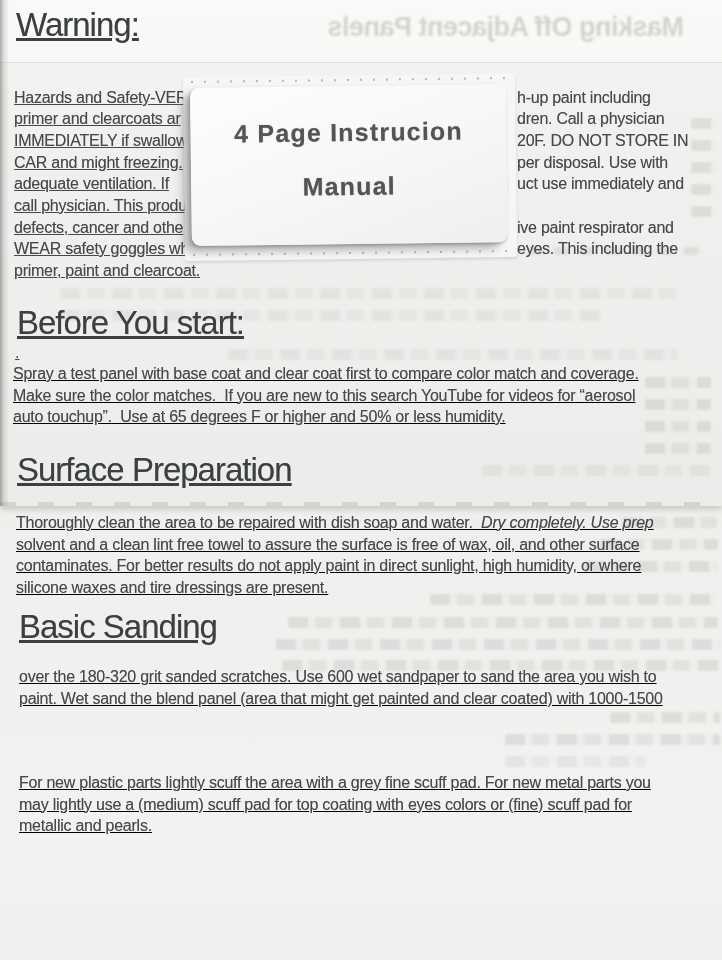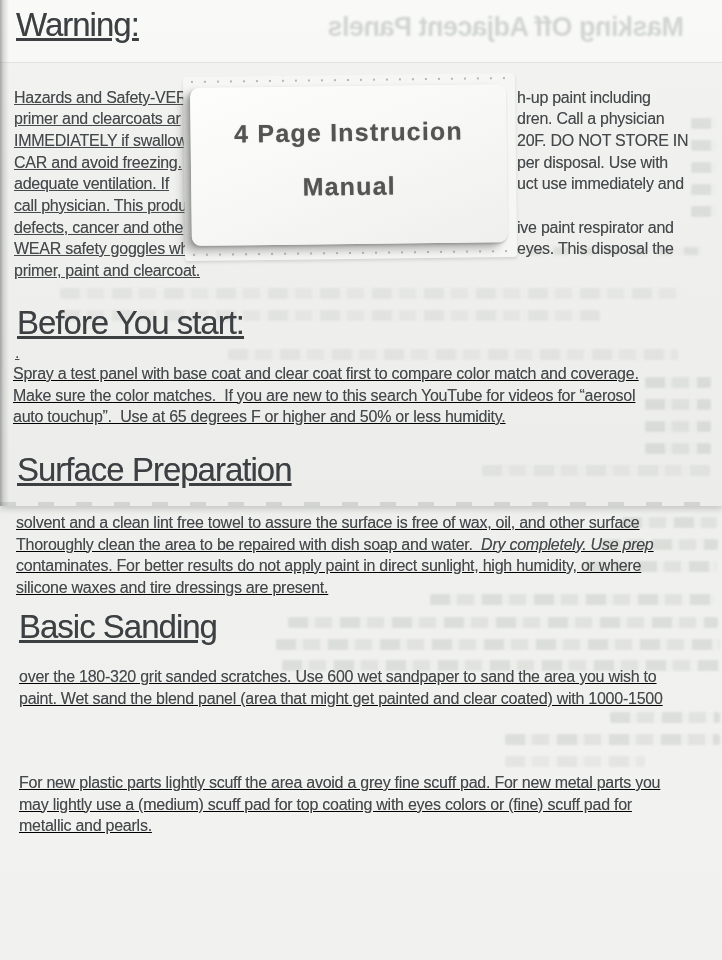--- a/index.html
+++ b/index.html
@@ -124,25 +124,25 @@
 <div class="abs bleed" style="left:610px;top:712px;width:110px"></div>
 <div class="abs bleed" style="left:505px;top:734px;width:215px"></div>
 <div class="abs bleed soft" style="left:505px;top:756px;width:140px"></div>
 <div class="abs smear"></div>
 
 <div class="abs heading txt" style="left:16px;top:5px">Warning:</div>
 
 <div class="abs wrow txt" style="top:87px"><span>Hazards and Safety-VERY</span><span class="frag-right">h-up paint including</span></div>
 <div class="abs wrow txt" style="top:108px"><span>primer and clearcoats ar</span><span class="frag-right">dren. Call a physician</span></div>
 <div class="abs wrow txt" style="top:130px"><span>IMMEDIATELY if swallow</span><span class="frag-right">20F. DO NOT STORE IN</span></div>
-<div class="abs wrow txt" style="top:152px"><span>CAR and avoid freezing.</span><span class="frag-right">per disposal. Use with</span></div>
+<div class="abs wrow txt" style="top:152px"><span>CAR and might freezing.</span><span class="frag-right">per disposal. Use with</span></div>
 <div class="abs wrow txt" style="top:173px"><span>adequate ventilation. If</span><span class="frag-right">uct use immediately and</span></div>
 <div class="abs wrow txt" style="top:195px"><span>call physician. This produ</span></div>
 <div class="abs wrow txt" style="top:217px"><span>defects, cancer and othe</span><span class="frag-right">ive paint respirator and</span></div>
-<div class="abs wrow txt" style="top:238px"><span>WEAR safety goggles wh</span><span class="frag-right">eyes. This disposal the</span></div>
+<div class="abs wrow txt" style="top:238px"><span>WEAR safety goggles wh</span><span class="frag-right">eyes. This including the</span></div>
 <div class="abs wrow txt" style="top:260px"><span>primer, paint and clearcoat.</span></div>
 
 <div class="abs sticker">
   <div class="patch">
     <div class="perf top"></div>
     <div class="perf bottom"></div>
   </div>
   <div class="label">
     <div class="l1">4 Page Instrucion</div>
     <div class="l2">Manual</div>
@@ -152,28 +152,28 @@
 <div class="abs heading txt" style="left:17px;top:303px">Before You start:</div>
 <div class="abs period txt" style="left:15px;top:344px">.</div>
 <div class="abs para txt" style="top:363px">
   <div class="bodyline">Spray a test panel with base coat and clear coat first to compare color match and coverage.</div>
   <div class="bodyline">Make sure the color matches.  If you are new to this search YouTube for videos for “aerosol</div>
   <div class="bodyline">auto touchup”.  Use at 65 degrees F or higher and 50% or less humidity.</div>
 </div>
 
 <div class="abs heading txt" style="left:17px;top:450px">Surface Preparation</div>
 <div class="abs para txt" style="left:16px;top:512px">
+  <div class="bodyline"><span>Thoroughly clean the area to be repaired with dish soap and water.  </span><span class="italic">Dry completely. Use prep</span></div>
   <div class="bodyline">solvent and a clean lint free towel to assure the surface is free of wax, oil, and other surface</div>
-  <div class="bodyline"><span>Thoroughly clean the area to be repaired with dish soap and water.  </span><span class="italic">Dry completely. Use prep</span></div>
   <div class="bodyline">contaminates. For better results do not apply paint in direct sunlight, high humidity, or where</div>
   <div class="bodyline">silicone waxes and tire dressings are present.</div>
 </div>
 
 <div class="abs heading txt" style="left:19px;top:607px">Basic Sanding</div>
 <div class="abs para txt" style="left:19px;top:666px;line-height:22px">
   <div class="bodyline" style="line-height:22px">over the 180-320 grit sanded scratches. Use 600 wet sandpaper to sand the area you wish to</div>
   <div class="bodyline" style="line-height:22px">paint. Wet sand the blend panel (area that might get painted and clear coated) with 1000-1500</div>
 </div>
 <div class="abs para txt" style="left:19px;top:772px">
-  <div class="bodyline">For new plastic parts lightly scuff the area avoid a grey fine scuff pad. For new metal parts you</div>
+  <div class="bodyline">For new plastic parts lightly scuff the area with a grey fine scuff pad. For new metal parts you</div>
   <div class="bodyline">may lightly use a (medium) scuff pad for top coating with eyes colors or (fine) scuff pad for</div>
   <div class="bodyline">metallic and pearls.</div>
 </div>
 
 </body></html>

